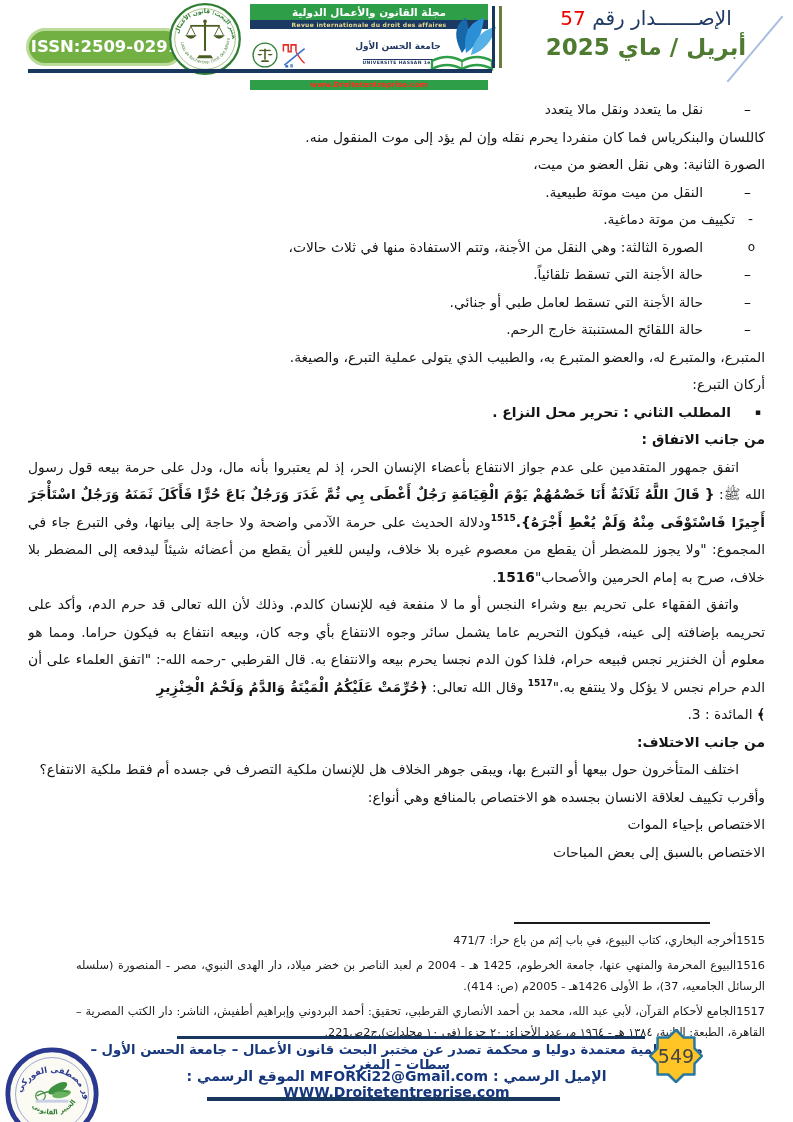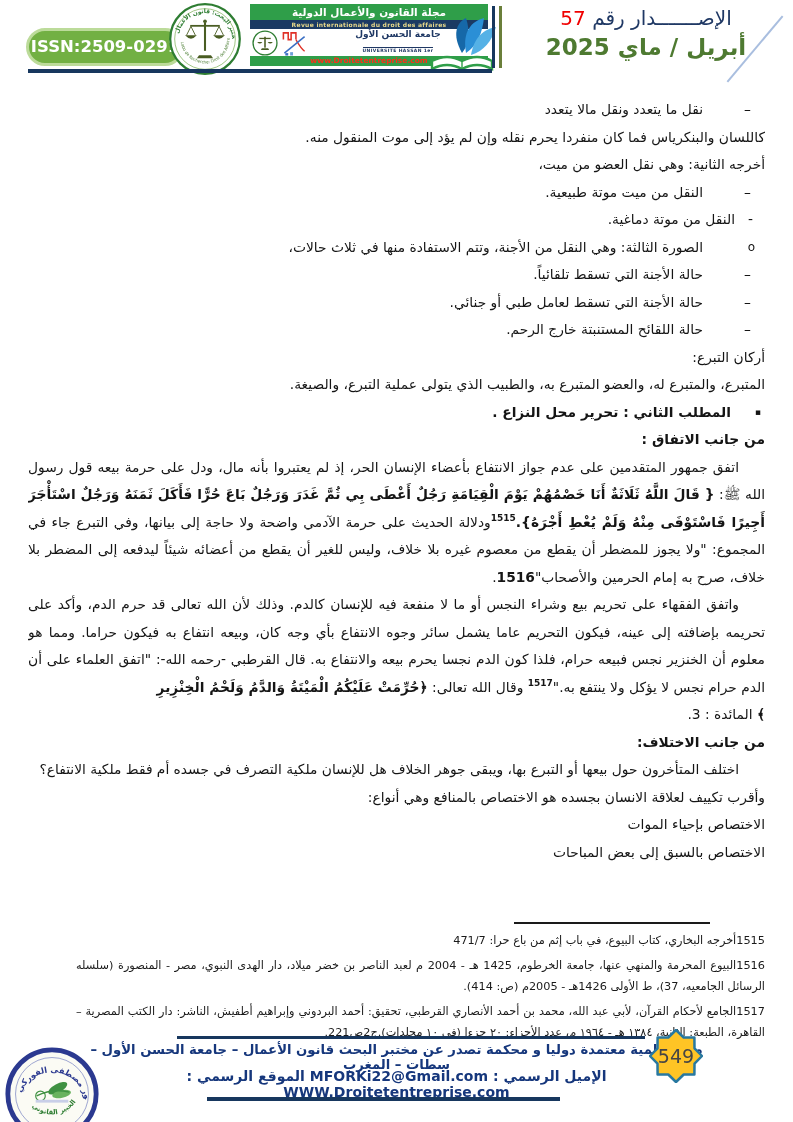--- a/index.html
+++ b/index.html
@@ -13,21 +13,21 @@
   
   .issn-pill{
     position:absolute; left:26px; top:28px; width:152px; height:32px;
     background:var(--issnGreen); border:3px solid #bcdb9a; border-radius:19px;
     color:#fff; font-weight:bold; font-size:16.5px; line-height:32px; text-align:center;
   }
   .lab-logo{position:absolute; left:168px; top:2px; width:74px; height:74px;}
   .banner{position:absolute; left:250px; top:4px; width:238px; height:64px; font-weight:bold;}
   .banner-top{height:16px; background:var(--green); color:#fff; font-size:10.5px; line-height:16px; text-align:center; direction:rtl;}
   .banner-sub{height:9px; background:#1b3a63; color:#e8d98a; font-size:6px; line-height:9px; text-align:center; letter-spacing:.3px;}
-  .banner-mid{height:27px; background:#fff; display:flex; align-items:center; padding:0 2px; gap:3px; position:relative;}
+  .banner-mid{height:35px; background:#fff; display:flex; align-items:center; padding:8px 2px; gap:3px; position:relative;}
   .univ{flex:1; text-align:center; color:#1f3864; line-height:1;}
   .univ .ar{font-size:9px; font-weight:bold;}
   .univ .fr{font-size:4.5px; letter-spacing:.4px; margin-top:1px; border-top:1px solid #1f3864; padding-top:1px; display:inline-block;}
   .banner-bot{height:10px; background:var(--green); color:#ff2d1a; font-size:7.5px; line-height:10px; text-align:center;}
   .wingbook{position:absolute; right:-12px; top:-14px; width:74px; height:62px;}
   .vline{position:absolute; top:6px; height:62px; width:3px;}
   .vline.navy{left:492px; background:#17375e;}
   .vline.green{left:499px; background:#6a7f3a;}
   .issue-block{position:absolute; left:505px; top:6px; width:282px; direction:rtl; text-align:center;}
   .issue-l1{font-size:20px; font-weight:normal; color:var(--navy); letter-spacing:0;}
@@ -159,47 +159,47 @@
     <div class="slash"></div>
     <div class="header-rule"></div>
   </div>
 
   <main class="article">
       <div class="pline li li-dash">
         <span class="bullet">–</span>
         <span class="ptext"><span>نقل ما يتعدد ونقل مالا يتعدد</span></span>
       </div>
       <div class="pline plain"><span class="ptext"><span>كاللسان والبنكرياس فما كان منفردا يحرم نقله وإن لم يؤد إلى موت المنقول منه.</span></span></div>
-      <div class="pline plain"><span class="ptext"><span>أخرجه الثانية: وهي نقل العضو من ميت،</span></span></div>
+      <div class="pline plain"><span class="ptext"><span>الصورة الثانية: وهي نقل العضو من ميت،</span></span></div>
       <div class="pline li li-dash">
         <span class="bullet">–</span>
         <span class="ptext"><span>النقل من ميت موتة طبيعية.</span></span>
       </div>
       <div class="pline li li-dash-sm">
         <span class="bullet">-</span>
-        <span class="ptext"><span>النقل من موتة دماغية.</span></span>
+        <span class="ptext"><span>تكييف من موتة دماغية.</span></span>
       </div>
       <div class="pline li li-circle">
         <span class="bullet">o</span>
         <span class="ptext"><span>الصورة الثالثة: وهي النقل من الأجنة، وتتم الاستفادة منها في ثلاث حالات،</span></span>
       </div>
       <div class="pline li li-dash">
         <span class="bullet">–</span>
         <span class="ptext"><span>حالة الأجنة التي تسقط تلقائياً.</span></span>
       </div>
       <div class="pline li li-dash">
         <span class="bullet">–</span>
         <span class="ptext"><span>حالة الأجنة التي تسقط لعامل طبي أو جنائي.</span></span>
       </div>
       <div class="pline li li-dash">
         <span class="bullet">–</span>
         <span class="ptext"><span>حالة اللقائح المستنبتة خارج الرحم.</span></span>
       </div>
+      <div class="pline plain"><span class="ptext"><span>المتبرع، والمتبرع له، والعضو المتبرع به، والطبيب الذي يتولى عملية التبرع، والصيغة.</span></span></div>
       <div class="pline plain"><span class="ptext"><span>أركان التبرع:</span></span></div>
-      <div class="pline plain"><span class="ptext"><span>المتبرع، والمتبرع له، والعضو المتبرع به، والطبيب الذي يتولى عملية التبرع، والصيغة.</span></span></div>
       <div class="pline li li-square bold">
         <span class="bullet">▪</span>
         <span class="ptext"><span class="b">المطلب الثاني : تحرير محل النزاع .</span></span>
       </div>
       <div class="pline plain"><span class="ptext"><span class="b">من جانب الاتفاق :</span></span></div>
       <div class="pline para"><span class="ptext"><span>اتفق جمهور المتقدمين على عدم جواز الانتفاع بأعضاء الإنسان الحر، إذ  لم يعتبروا بأنه مال، ودل على حرمة بيعه قول رسول الله ﷺ: </span><span class="b">{ قَالَ اللَّهُ ثَلَاثَةٌ أَنَا خَصْمُهُمْ يَوْمَ الْقِيَامَةِ رَجُلٌ أَعْطَى بِي ثُمَّ غَدَرَ وَرَجُلٌ بَاعَ حُرًّا فَأَكَلَ ثَمَنَهُ وَرَجُلٌ اسْتَأْجَرَ أَجِيرًا فَاسْتَوْفَى مِنْهُ وَلَمْ يُعْطِ أَجْرَهُ}.</span><sup>1515</sup><span>ودلالة الحديث على حرمة الآدمي واضحة ولا حاجة إلى بيانها، وفي التبرع جاء في المجموع: "ولا يجوز للمضطر أن يقطع من معصوم غيره بلا خلاف، وليس للغير أن يقطع من أعضائه شيئاً ليدفعه إلى المضطر بلا خلاف، صرح به إمام الحرمين والأصحاب"</span><span class="b">1516</span><span>.</span></span></div>
       <div class="pline para"><span class="ptext"><span>واتفق الفقهاء على تحريم بيع وشراء النجس أو ما لا منفعة فيه للإنسان كالدم. وذلك لأن الله تعالى قد حرم الدم، وأكد على تحريمه بإضافته إلى عينه، فيكون التحريم عاما يشمل سائر وجوه الانتفاع بأي وجه كان، وبيعه انتفاع به فيكون حراما. ومما هو معلوم أن الخنزير نجس فبيعه حرام، فلذا كون الدم نجسا يحرم بيعه والانتفاع به. قال القرطبي -رحمه الله-: "اتفق العلماء على أن الدم حرام نجس لا يؤكل ولا ينتفع به."</span><sup>1517</sup><span> وقال الله تعالى: </span><span class="b">﴿حُرِّمَتْ عَلَيْكُمُ الْمَيْتَةُ وَالدَّمُ وَلَحْمُ الْخِنْزِيرِ</span></span></div>
       <div class="pline plain"><span class="ptext"><span class="b">﴾</span><span> المائدة : 3.</span></span></div>
       <div class="pline plain"><span class="ptext"><span class="b">من جانب الاختلاف:</span></span></div>
       <div class="pline para"><span class="ptext"><span>اختلف المتأخرون حول بيعها أو التبرع بها، ويبقى جوهر الخلاف هل للإنسان ملكية التصرف في جسده أم فقط ملكية الانتفاع؟</span></span></div>

